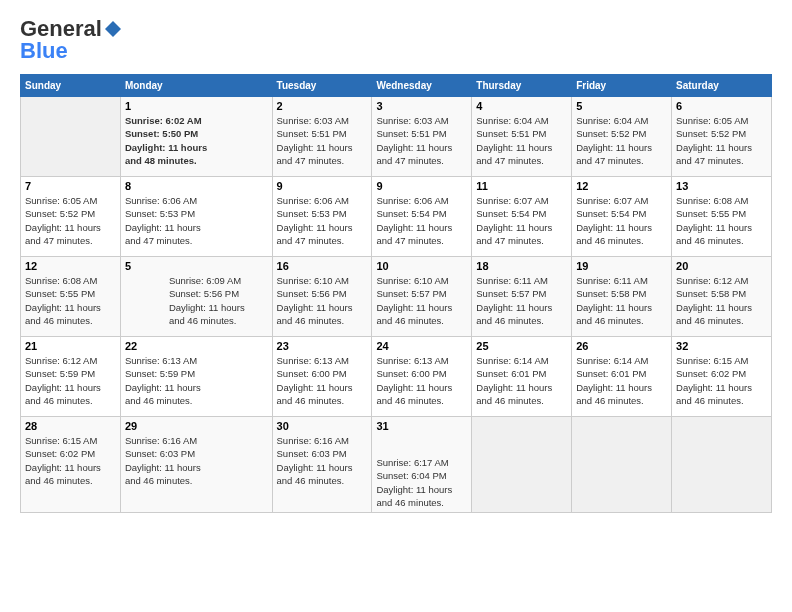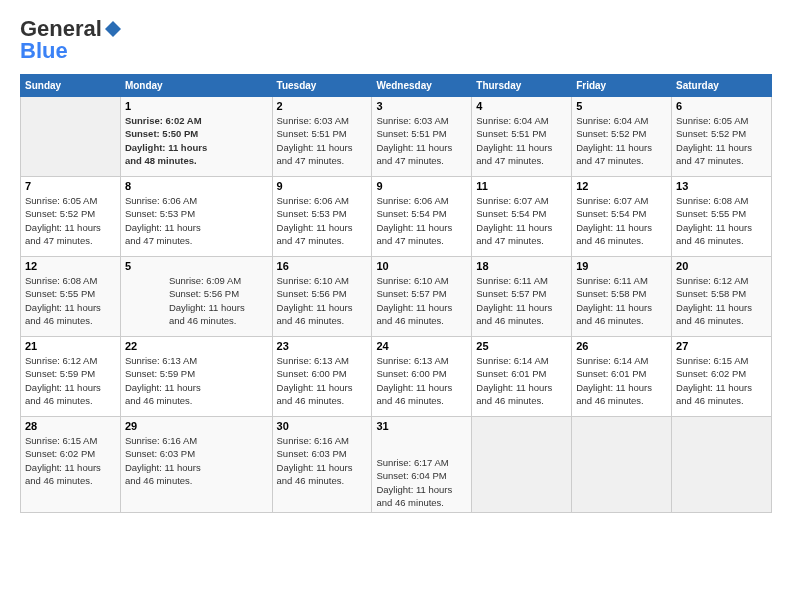--- a/index.html
+++ b/index.html
@@ -303,21 +303,21 @@
 and 46 minutes.</div>
           </td>
           <td>
             <span class="day-num">26</span>
             <div class="day-info" style="white-space: pre-line;">Sunrise: 6:14 AM
 Sunset: 6:01 PM
 Daylight: 11 hours
 and 46 minutes.</div>
           </td>
           <td>
-            <span class="day-num">27</span>
+            <span class="day-num">32</span>
             <div class="day-info" style="white-space: pre-line;">Sunrise: 6:15 AM
 Sunset: 6:02 PM
 Daylight: 11 hours
 and 46 minutes.</div>
           </td>
         </tr>
         <tr>
           <td>
             <span class="day-num">28</span>
             <div class="day-info" style="white-space: pre-line;">Sunrise: 6:15 AM

